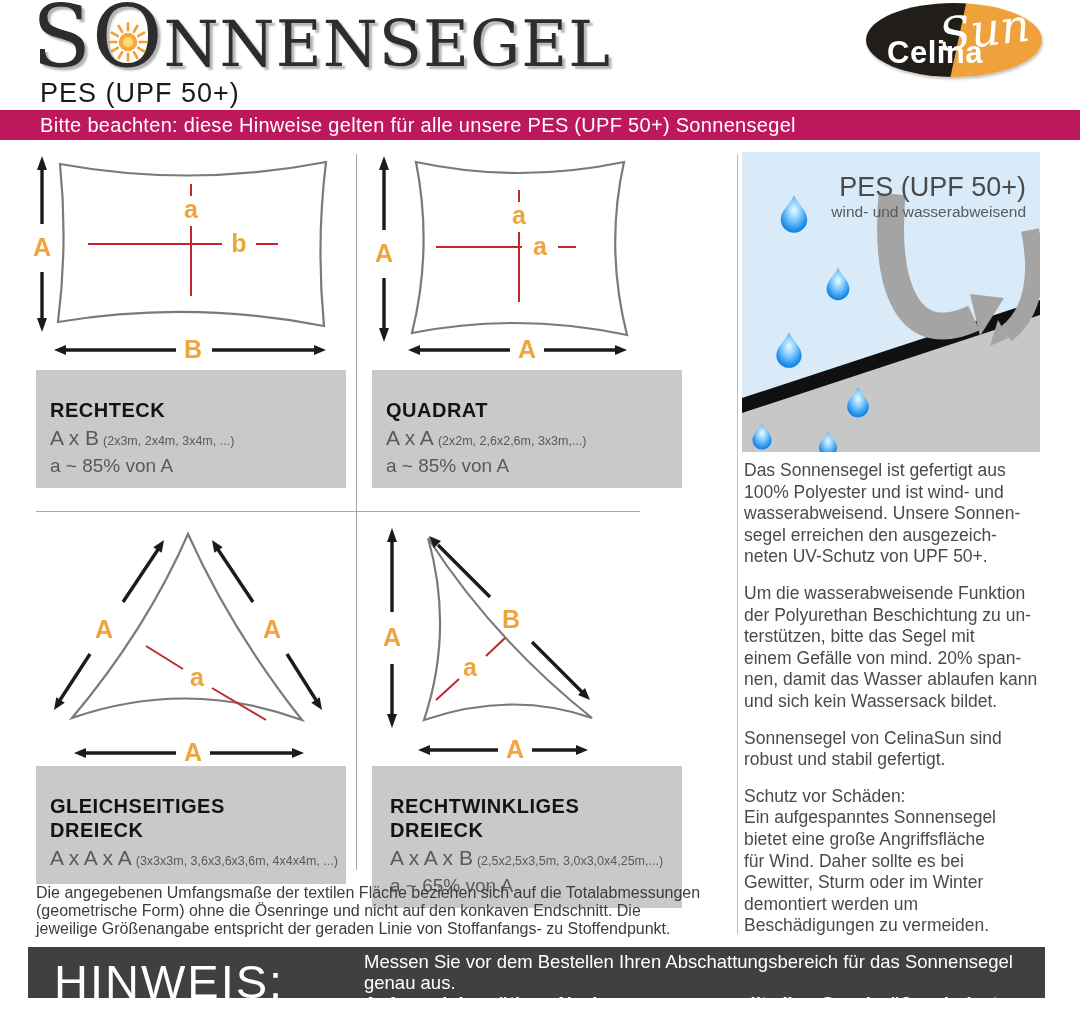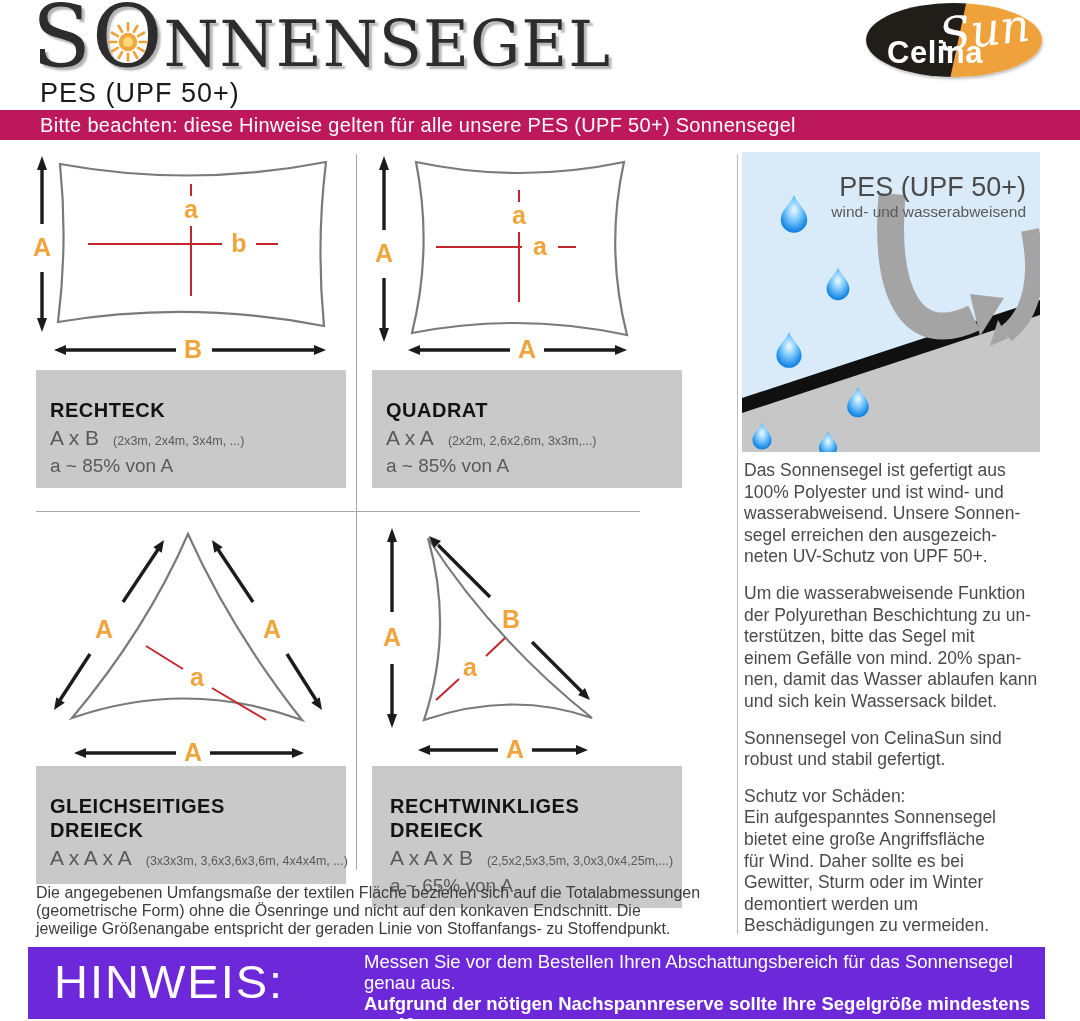--- a/index.html
+++ b/index.html
@@ -17,21 +17,21 @@
   .subtitle { position:absolute; left:40px; top:78px; font-size:27px; color:#1a1a1a; letter-spacing:1px; }
   .logo { position:absolute; left:866px; top:3px; width:176px; height:74px; border-radius:50%;
           background:linear-gradient(102deg,#211d19 52%,#EFA23B 52.5%); box-shadow:1px 2px 3px rgba(0,0,0,.25); }
   .logo-celina { position:absolute; left:21px; top:32px; font-size:31px; font-weight:bold; color:#fff; letter-spacing:.5px; }
   .logo-sun { position:absolute; right:12px; top:0px; font-size:46px; color:#fff;
               font-family:"DejaVu Serif", serif; font-style:italic; transform:rotate(-7deg); }
 
   
   .notice-banner { position:absolute; left:0; top:110px; width:1080px; height:30px; background:#be185d;
                    color:#fff; font-size:20px; line-height:30px; padding-left:40px; box-sizing:border-box; letter-spacing:.3px; }
-  .hinweis { position:absolute; left:28px; top:947px; width:1017px; height:72px; background:#6d28d9; }
+  .hinweis { position:absolute; left:28px; top:947px; width:1017px; height:51px; background:#404040; }
   .hinweis-label { position:absolute; left:26px; top:7px; font-size:47px; color:#fff; letter-spacing:2px; }
   .hinweis-text { position:absolute; left:336px; top:4px; width:676px; color:#fff; }
   .hinweis-line1 { font-size:18.5px; line-height:21px; }
   .hinweis-bold  { font-size:18.5px; line-height:21px; font-weight:bold; white-space:pre-line; }
 
   
   .divider { position:absolute; background:#a8a8a8; }
   .div-v1 { left:356px; top:154px; width:1px; height:716px; }
   .div-h1 { left:36px;  top:511px; width:604px; height:1px; }
   .div-v2 { left:737px; top:154px; width:1px; height:780px; background:#bdbdbd; }
@@ -50,21 +50,21 @@
 
   
   .info-box { position:absolute; width:310px; background:#C9C9C9; padding:9px 14px 10px 14px; box-sizing:border-box; }
   .box-r  { left:36px;  top:370px; }
   .box-q  { left:372px; top:370px; }
   .box-t1 { left:36px;  top:766px; }
   .box-t2 { left:372px; top:766px;padding-left:18px; }
   .box-title { font-weight:bold; font-size:20px; line-height:24px; color:#131313; letter-spacing:.5px; white-space:pre-line; margin-bottom:3px;margin-top:19px; }
   .formula-row { color:#5a5a5a; line-height:26px; white-space:nowrap; }
   .formula { font-size:21px; }
-  .sizes { font-size:12.5px; margin-left:14px; }
+  .sizes { font-size:12.5px; margin-left:4px; }
   .relation { font-size:19px; color:#5a5a5a; line-height:24px; }
 
   
   .pes-card { position:absolute; left:742px; top:152px; width:298px; height:300px; }
   .rc { position:absolute; left:744px; top:460px; width:314px; }
   .rc p { margin:0 0 15px 0; font-size:17.5px; line-height:21.6px; color:#4a4a4a; white-space:pre-line; }
 
   
   .footnote { position:absolute; left:36px; top:884px; width:704px; font-size:16px; line-height:17.8px;
               color:#3c3c3c; white-space:pre-line; }

